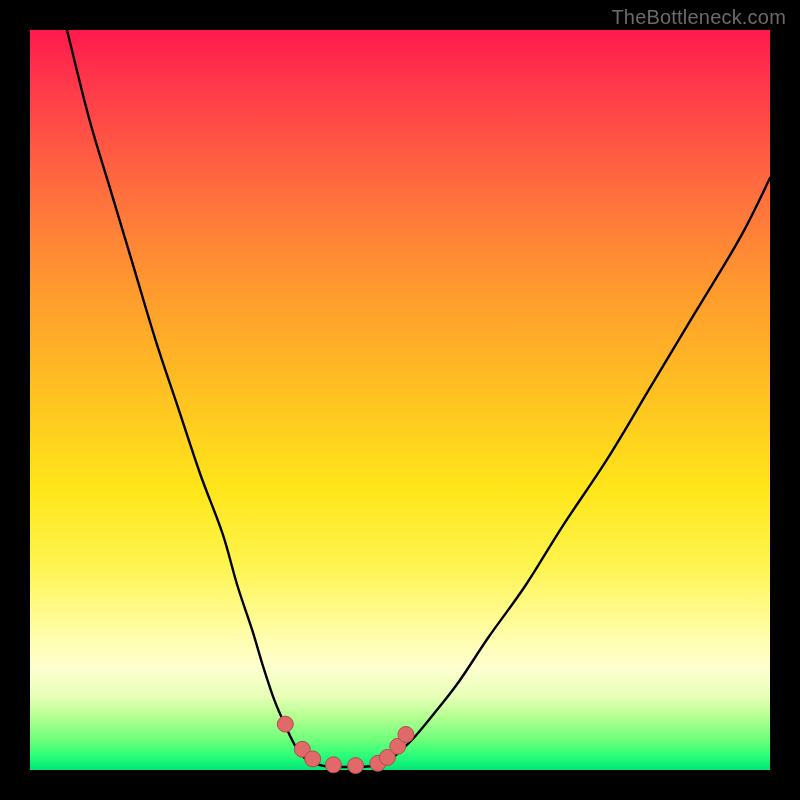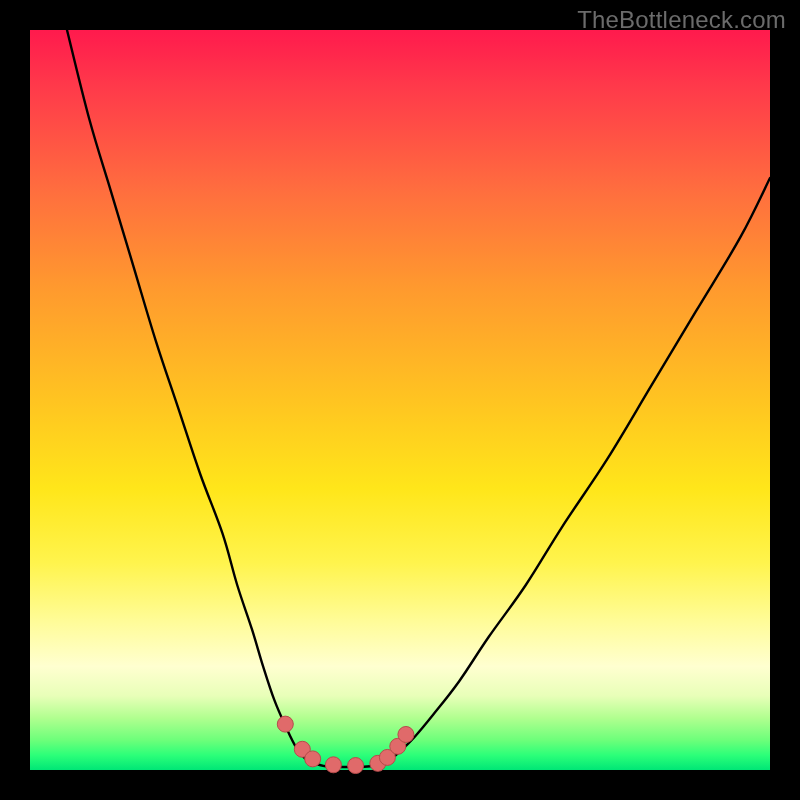--- a/index.html
+++ b/index.html
@@ -40,21 +40,21 @@
       #6cff7a 96%,
       #2cff79 98%,
       #00e676 100%
     );
   }
   .watermark {
     position: absolute;
     top: 6px;
     right: 14px;
     color: #6b6b6b;
-    font-size: 24px;
+    font-size: 20px;
     letter-spacing: 0.2px;
     user-select: none;
   }
   svg.curve {
     position: absolute;
     top: 0;
     left: 0;
     width: 740px;
     height: 740px;
     overflow: visible;

